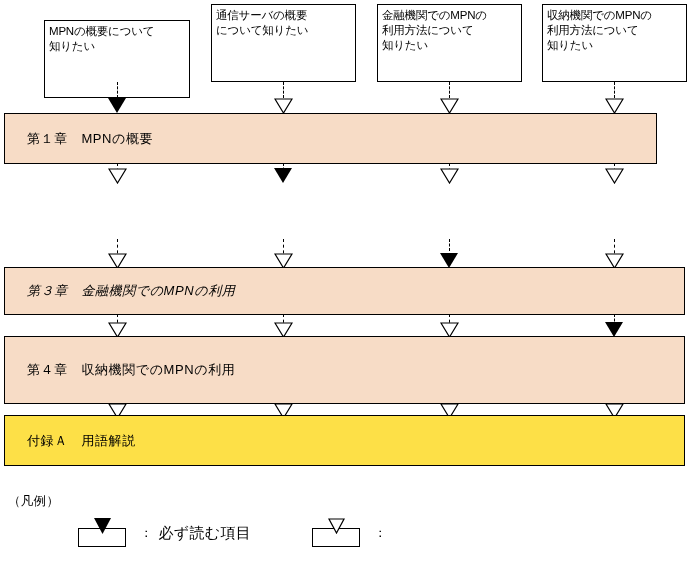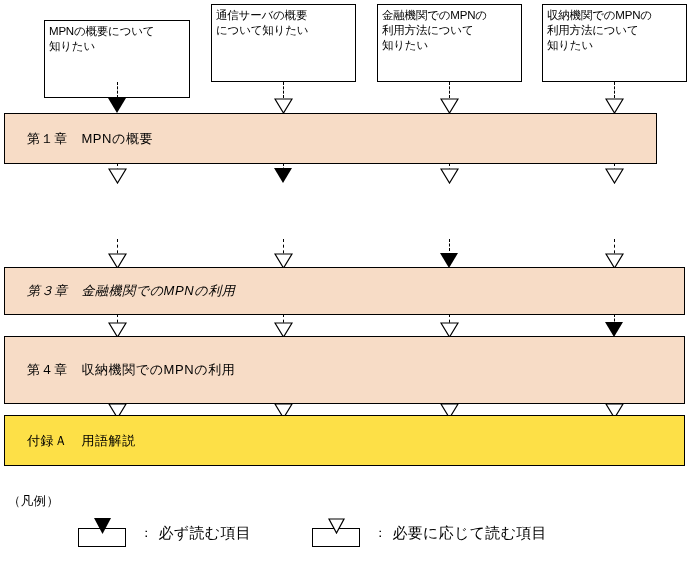--- a/index.html
+++ b/index.html
@@ -290,16 +290,15 @@
   <div class="legend-item" style="left:312px; top:518px;">
     <div class="legend-marker">
       <div class="legend-box"></div>
       <div class="legend-arrow">
         <svg width="17" height="16" viewBox="0 0 17 16">
             <polygon points="1,1 16,1 8.5,15" fill="#ffffff" stroke="#000000" stroke-width="1.2"></polygon>
           </svg>
       </div>
     </div>
     <span class="legend-sep">：</span>
-    <span class="legend-text">必要に応じて読む項目</span>
   </div>
 
 </div>
 
 </body></html>

